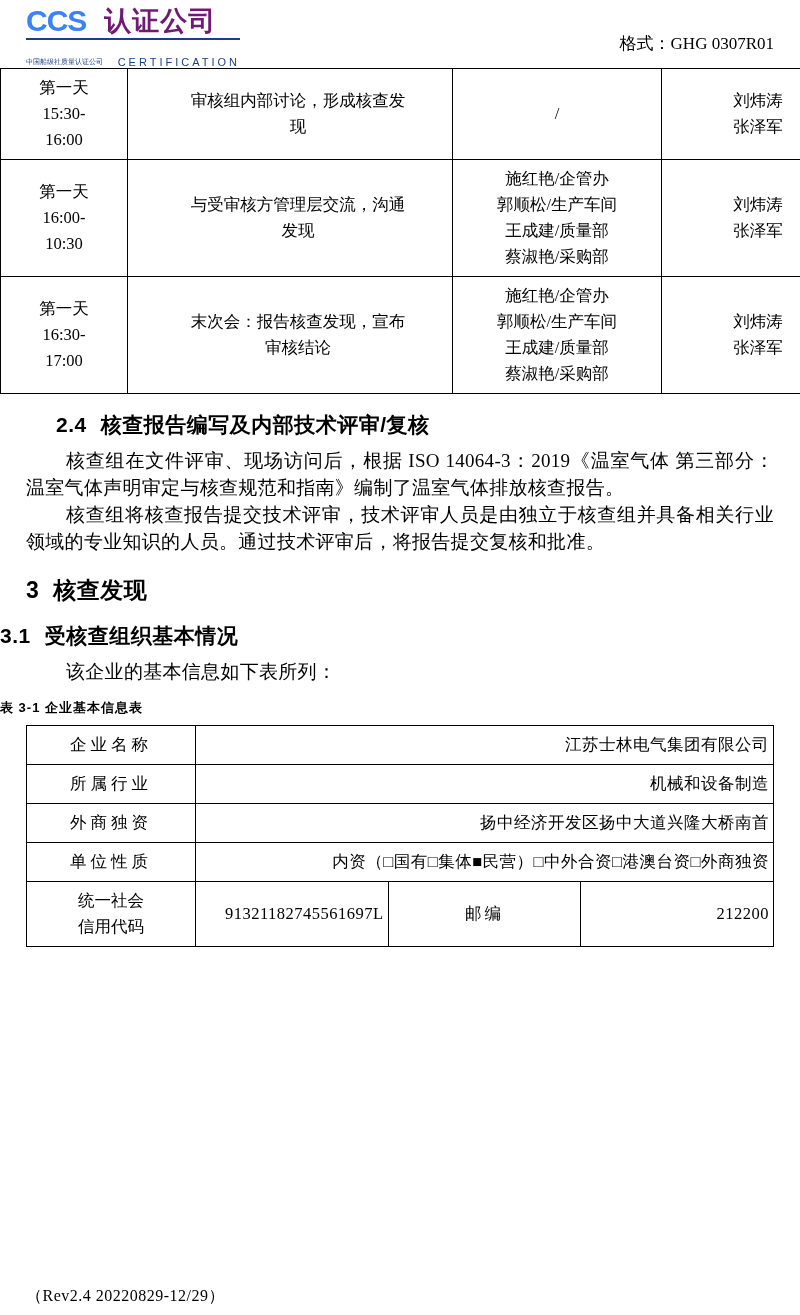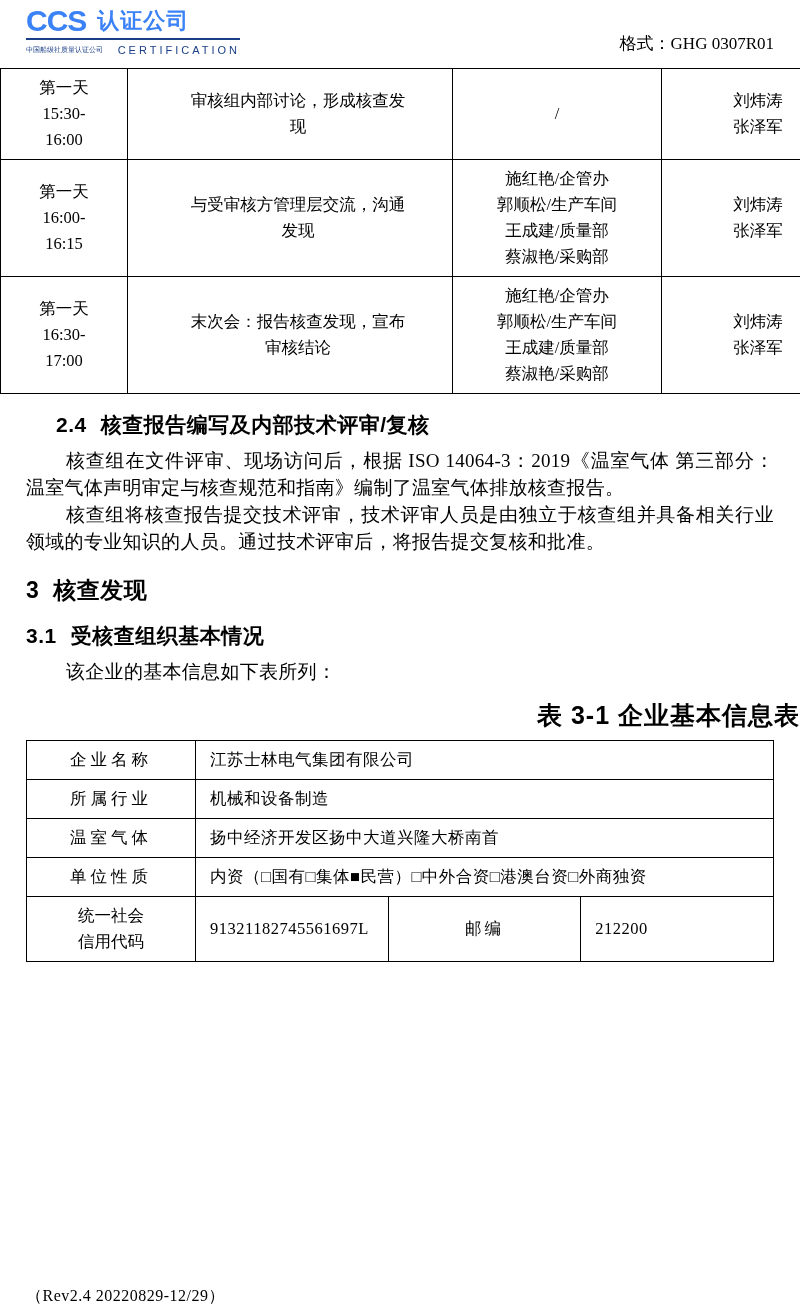--- a/index.html
+++ b/index.html
@@ -40,33 +40,33 @@
     font-family: "Liberation Sans", sans-serif;
     font-weight: bold;
     font-size: 30px;
     letter-spacing: -1px;
     color: #3b82f6;
     line-height: 30px;
   }
   .logo-cn {
     font-family: "Liberation Sans", sans-serif;
     font-weight: bold;
-    font-size: 22px;
-    color: #3b82f6;
+    font-size: 27px;
+    color: #701a75;
     line-height: 30px;
-    margin-left: 11px;
+    margin-left: 18px;
     letter-spacing: 1px;
   }
   .logo-sub {
     position: absolute;
     left: 0;
     top: 32px;
     width: 214px;
     border-top: 2px solid #1a3f87;
-    padding-top: 5px;
+    padding-top: 17px;
     display: flex;
     justify-content: space-between;
   }
   .logo-sub-left {
     font-family: "Liberation Sans", sans-serif;
     font-size: 7px;
     color: #1a3f87;
     line-height: 9px;
   }
   .logo-sub-right {
@@ -125,58 +125,57 @@
     margin: 20px 0 10px 0;
     padding-left: 26px;
     letter-spacing: 0.5px;
   }
   h1.sec1 .num { margin-right: 14px; }
   h3.sec2 {
     font-family: "Liberation Sans", sans-serif;
     font-weight: bold;
     font-size: 21px;
     margin: 16px 0 8px 0;
-    padding-left: 26px;
     letter-spacing: 0.5px;
   }
   h3.sec2 .num { margin-right: 14px; }
 
   p.body {
     font-size: 19px;
     line-height: 27px;
     margin: 0 26px;
     text-align: justify;
     text-indent: 40px;
     letter-spacing: 0.3px;
     font-family: Liberation Serif, serif;
   }
   .tbl-caption {
-    text-align: right;
-    font-family: "Liberation Sans", sans-serif;
-    font-weight: bold;
-    font-size: 25px;
+    text-align: left;
+    font-family: "Liberation Sans", sans-serif;
+    font-weight: bold;
+    font-size: 13px;
     margin: 14px 0 8px 0;
     letter-spacing: 1px;
   }
 
   
   .info-table { margin-top: 0; border-radius: 7px; }
   .info-table td {
     font-size: 17px;
     line-height: 30px;
     padding: 7px 6px;
   }
   .info-table td.label {
     width: 160px;
     text-align: center;
     letter-spacing: 4px;
   }
   .info-table td.label.nosp { letter-spacing: 0px; }
   .info-table td.value {
-    text-align: left;
+    text-align: right;
     padding-left: 14px;
     letter-spacing: 0.5px;
   }
   .info-table td.label2 {
     width: 104px;
     text-align: center;
     letter-spacing: 3px;
   }
   .two-line { line-height: 25px; }
   .two-line span { display: block; }
@@ -225,21 +224,21 @@
         </td>
         <td class="c4 cell-lines">
           <span>刘炜涛</span>
           <span>张泽军</span>
         </td>
       </tr>
       <tr>
         <td class="c1 cell-lines">
           <span>第一天</span>
           <span>16:00-</span>
-          <span>16:15</span>
+          <span>10:30</span>
         </td>
         <td class="c2 cell-lines">
           <span>与受审核方管理层交流，沟通</span>
           <span>发现</span>
         </td>
         <td class="c3 cell-lines">
           <span>施红艳/企管办</span>
           <span>郭顺松/生产车间</span>
           <span>王成建/质量部</span>
           <span>蔡淑艳/采购部</span>
@@ -294,21 +293,21 @@
     <tbody>
       <tr>
         <td class="label">企业名称</td>
         <td class="value" colspan="3">江苏士林电气集团有限公司</td>
       </tr>
       <tr>
         <td class="label">所属行业</td>
         <td class="value" colspan="3">机械和设备制造</td>
       </tr>
       <tr>
-        <td class="label">温室气体</td>
+        <td class="label">外商独资</td>
         <td class="value" colspan="3">扬中经济开发区扬中大道兴隆大桥南首</td>
       </tr>
       <tr>
         <td class="label">单位性质</td>
         <td class="value" colspan="3">内资（□国有□集体■民营）□中外合资□港澳台资□外商独资</td>
       </tr>
       <tr>
         <td class="label nosp two-line">
           <span>统一社会</span>
           <span>信用代码</span>

